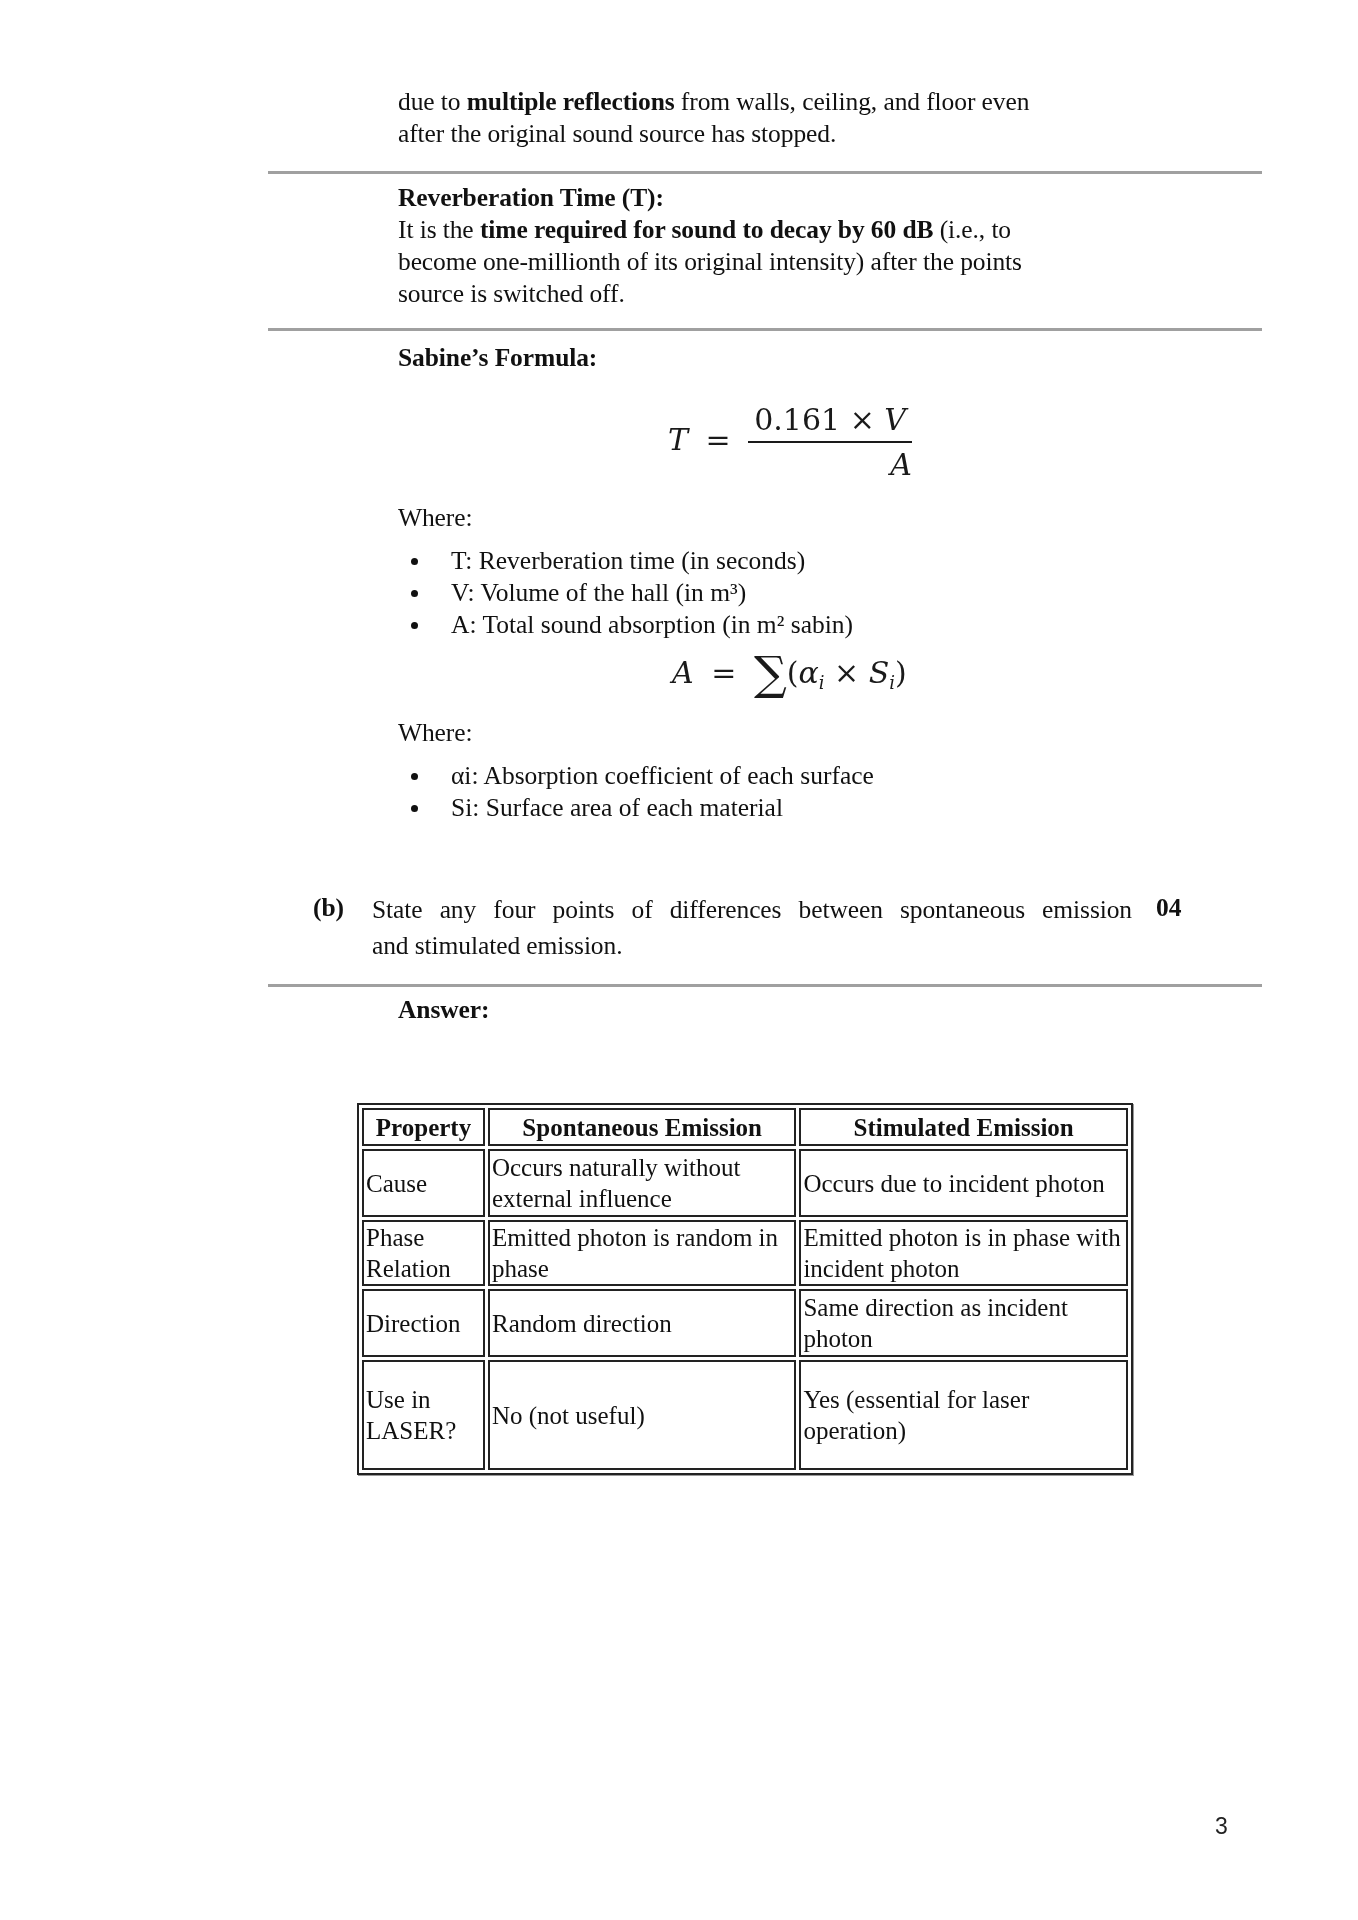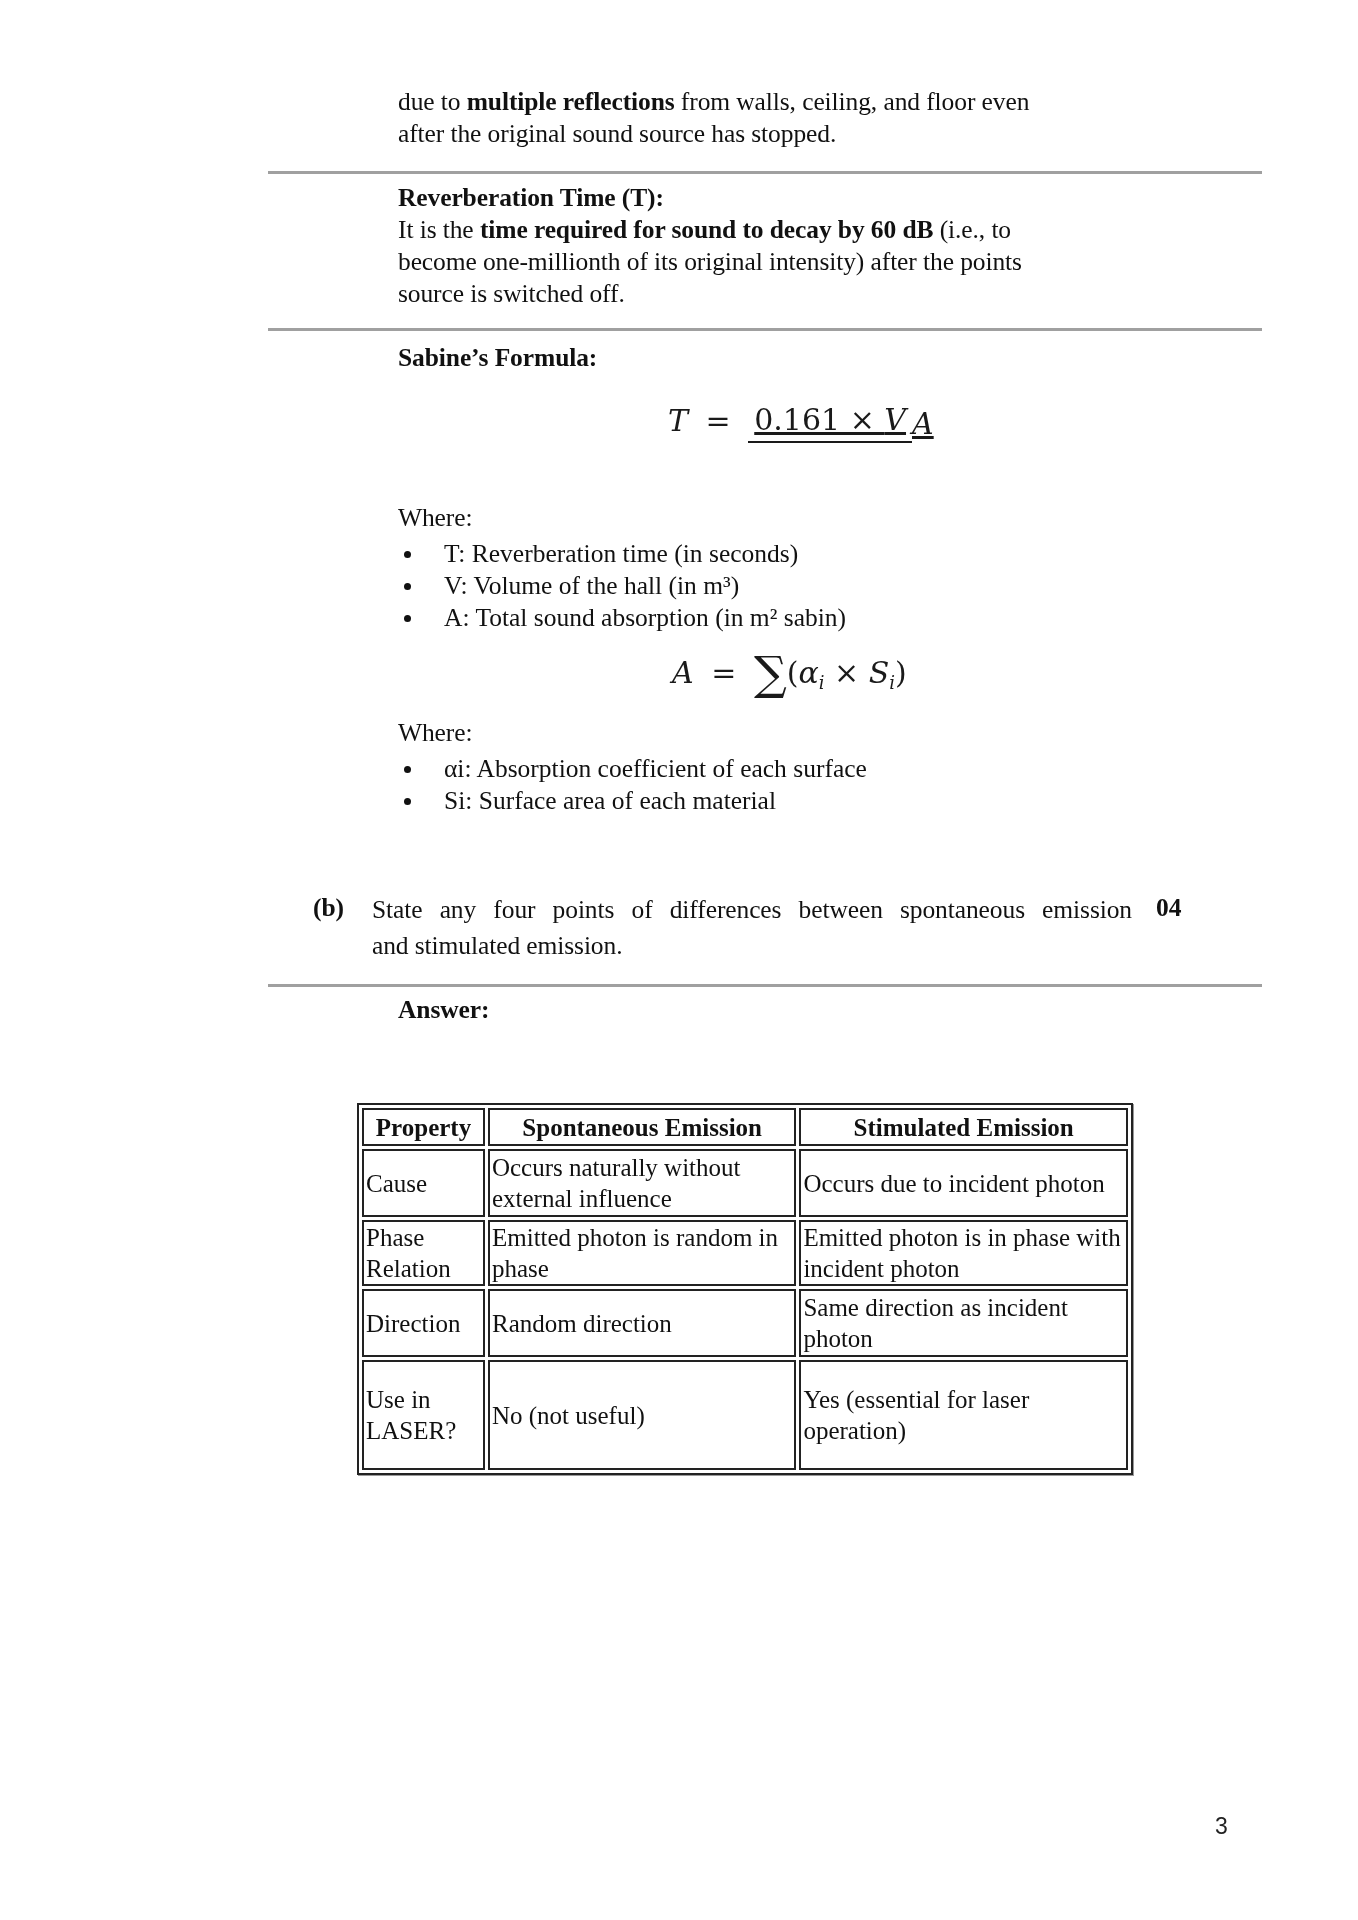--- a/index.html
+++ b/index.html
@@ -24,21 +24,21 @@
     .bold { font-weight: bold; }
     .rule {
       position: absolute;
       left: 268px;
       width: 994px;
       height: 3px;
       background: #a0a0a0;
     }
     .bullet-list {
       list-style: none;
-      margin: 4px;
+      margin: 11px;
       padding: 0;
     }
     .bullet-list li {
       position: relative;
       padding-left: 42px;
       font-size: 25.5px;
       line-height: 32px;
     }
     .bullet-dot {
       position: absolute;
@@ -50,23 +50,23 @@
       border-radius: 50%;
     }
     .math {
       font-family: "DejaVu Serif", "Liberation Serif", serif;
       font-size: 30px;
       color: #1a1a1a;
     }
     .mi { font-style: italic; }
     .frac {
       display: inline-flex;
-      align-items: flex-start;
+      flex-direction: column;
+      align-items: flex-end;
       vertical-align: middle;
-      text-decoration: underline;
     }
     .frac .num {
       padding: 0 6px 4px 6px;
       border-bottom: 2px solid #1a1a1a;
     }
     .frac .den { padding-top: 4px; }
     .sigma {
       font-size: 46px;
       display: inline-block;
       vertical-align: -6px;

